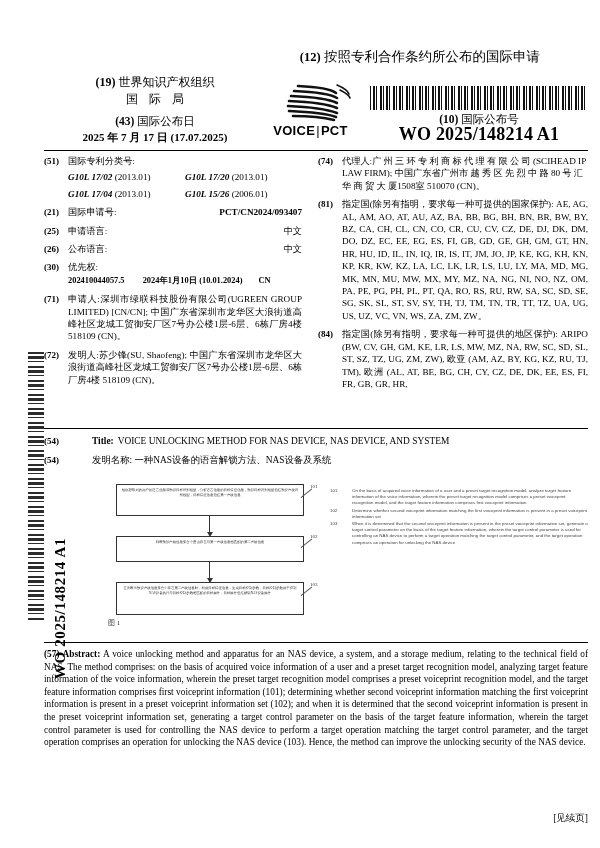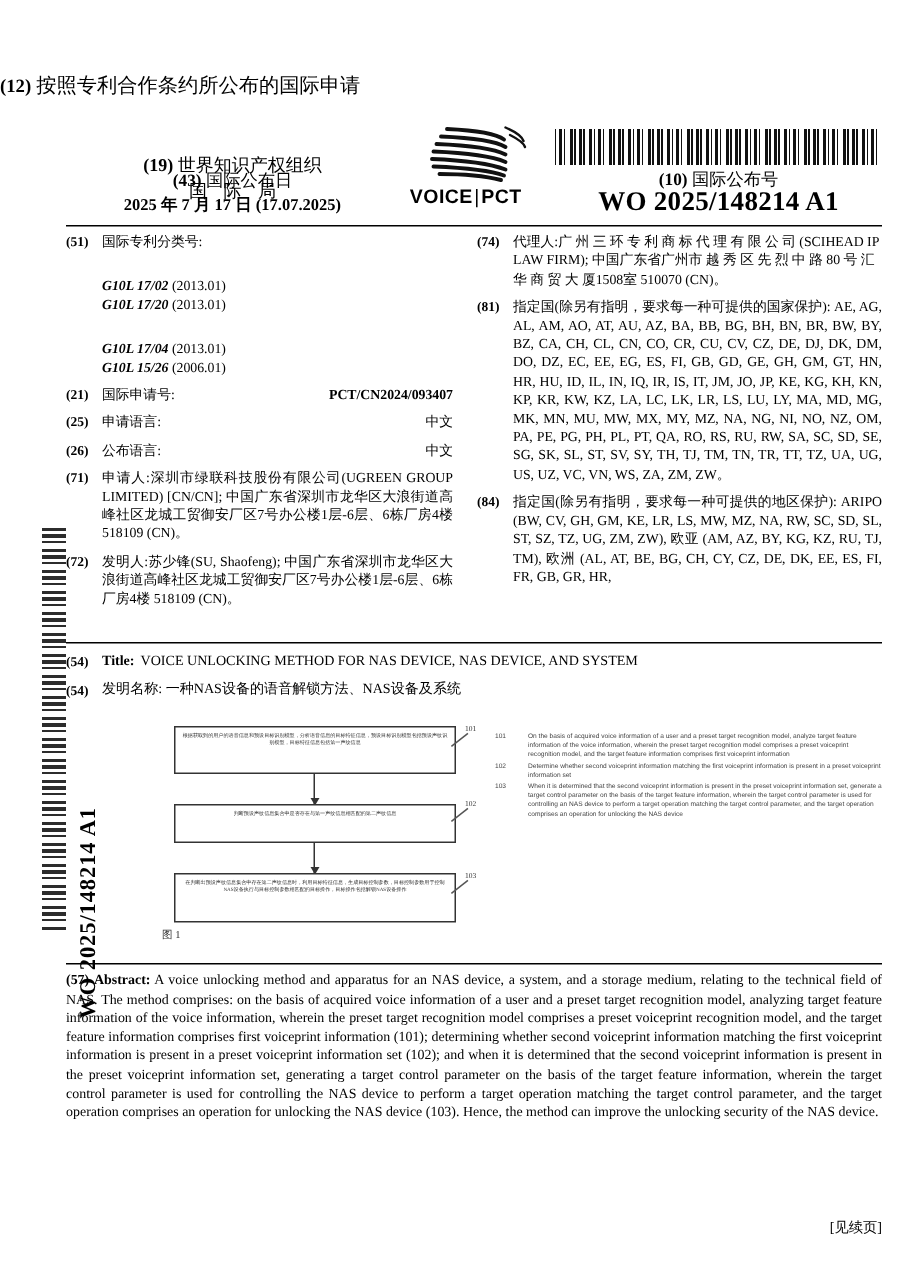--- a/index.html
+++ b/index.html
@@ -48,32 +48,31 @@
         #ffffff 7px, #ffffff 9px,
         #1a1a1a 9px, #1a1a1a 10px,
         #ffffff 10px, #ffffff 14px);
     opacity: .92;
   }
 
   
   .hdr-12 {
     position: absolute;
     left: 0; top: 48px; width: 540px;
-    text-align: left;
+    text-align: right;
     font-size: 13.5px;
   }
   .hdr-12 b { font-size: 12.5px; }
 
   .hdr-19 {
     position: absolute;
     left: 55px; top: 74px; width: 200px;
     text-align: center;
     font-size: 12px;
     line-height: 17px;
-    margin-top: 28px;
   }
   .hdr-19 .l2 { letter-spacing: 4px; padding-left: 4px;}
   .hdr-43 {
     position: absolute;
     left: 55px; top: 113px; width: 200px;
     text-align: center;
     font-size: 11.5px;
     line-height: 16px;
   }
   .hdr-43 .dt { font-weight: bold; font-size: 11px; }
@@ -145,21 +144,21 @@
 
   .field { display: flex; margin-bottom: 6px; }
   .field .tag {
     flex: 0 0 24px;
     font-weight: bold;
     font-size: 9px;
   }
   .field .body { flex: 1 1 auto; }
   .field .body.just { text-align: justify; }
 
-  .ipc-row { display: flex; margin-top: 17px; flex-direction: column; }
+  .ipc-row { display: flex; margin-top: 4px; }
   .ipc-cell { width: 50%; }
   .ipc-code {
     font-style: italic;
     font-weight: bold;
   }
   .right-val { float: right; }
   .clearfix::after { content:""; display:block; clear: both; }
   .inline-b { font-weight: bold; }
 
   .prio-line { margin-top: 1px; font-size: 8.4px; font-weight:bold; }
@@ -168,21 +167,21 @@
   .prio-line .d3 { margin-left: 14px; }
 
   
   .title-block {
     position: absolute;
     left: 44px; top: 434px; width: 544px;
     font-size: 9.4px;
     line-height: 15px;
   }
   .title-block .t-en { letter-spacing: 0; }
-  .title-row { display: flex; margin-bottom: 4px; }
+  .title-row { display: flex; margin-bottom: 4px; gap: 24px; }
   .title-row .tag { flex: 0 0 24px; font-weight: bold; font-size: 9px;}
   .title-row .lbl { font-weight: bold; margin-right: 4px;}
 
   
   .fig-area {
     position: absolute;
     left: 108px; top: 482px; width: 215px; height: 150px;
   }
   .fig-box {
     position: absolute;
@@ -375,20 +374,31 @@
     </div>
 
     <div class="field">
       <div class="tag">(26)</div>
       <div class="body clearfix">
         <span>公布语言:</span>
         <span class="right-val">中文</span>
       </div>
     </div>
 
+    <div class="field">
+      <div class="tag">(30)</div>
+      <div class="body">
+        <div>优先权:</div>
+        <div class="prio-line">
+          <span class="d1">202410044057.5</span>
+          <span class="d2">2024年1月10日 (10.01.2024)</span>
+          <span class="d3">CN</span>
+        </div>
+      </div>
+    </div>
 
     <div class="field">
       <div class="tag">(71)</div>
       <div class="body just">
         <span>申请人:</span><span>深圳市绿联科技股份有限公司(UGREEN GROUP LIMITED) [CN/CN]; 中国广东省深圳市龙华区大浪街道高峰社区龙城工贸御安厂区7号办公楼1层-6层、6栋厂房4楼 518109 (CN)。</span>
       </div>
     </div>
 
     <div class="field">
       <div class="tag">(72)</div>

